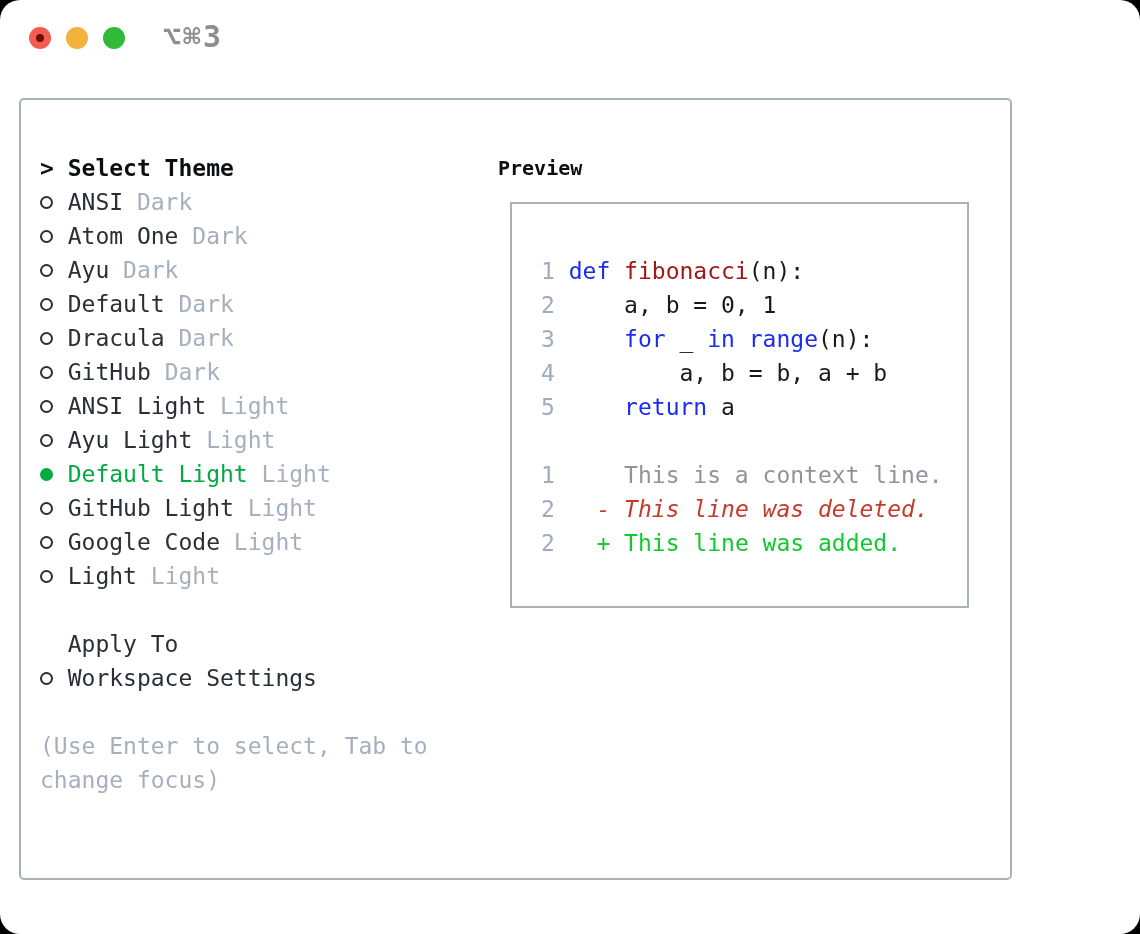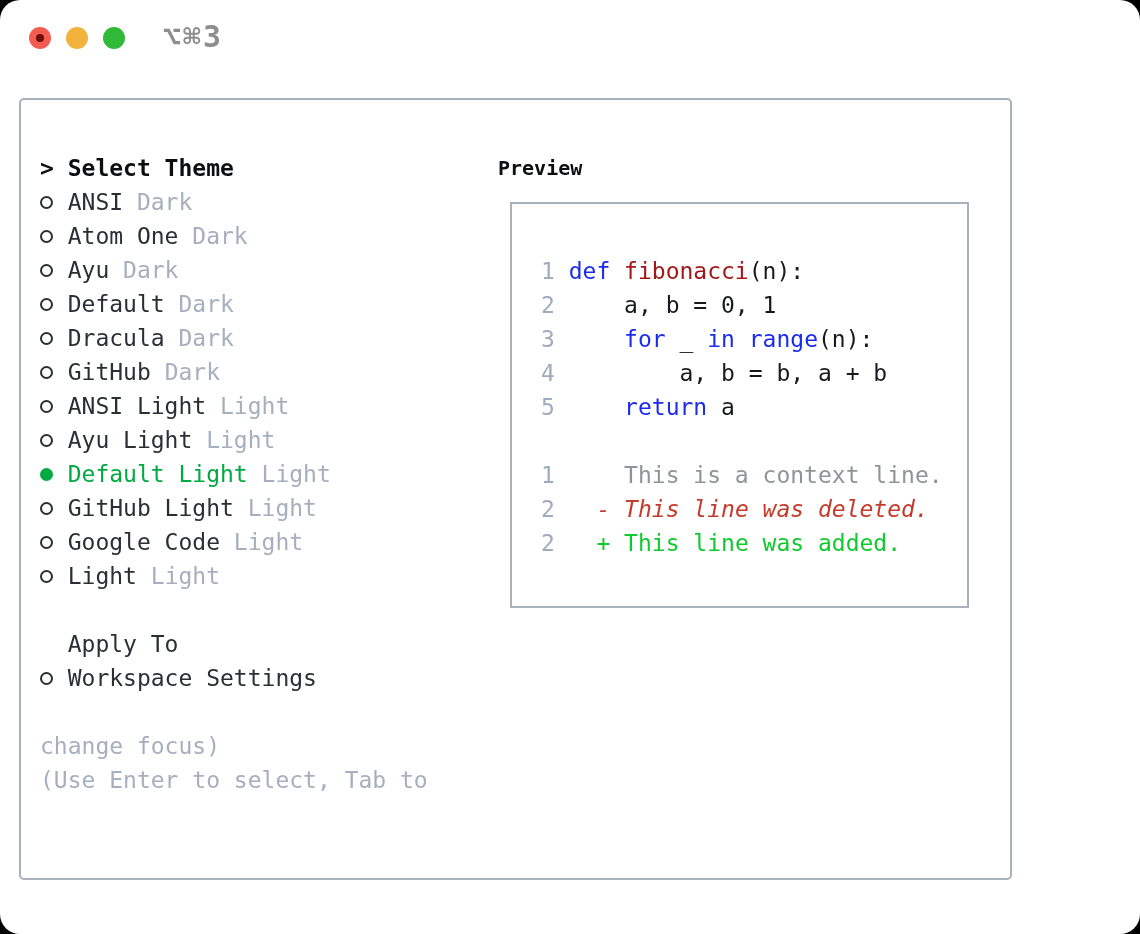--- a/index.html
+++ b/index.html
@@ -124,22 +124,22 @@
       <div class="row">
         <span class="marker"></span><span class="label">Apply To</span>
       </div>
 
       <div id="apply-list">
           <div class="row"><span class="marker"><span class="radio"></span></span><span class="label">Workspace Settings</span></div>
         </div>
 
       <div class="spacer"></div>
 
+      <div class="help">(Use Enter to select, Tab to</div>
       <div class="help">change focus)</div>
-      <div class="help">(Use Enter to select, Tab to</div>
     </div>
 
     <div class="preview-header">Preview</div>
     <div class="preview-box">
       <div class="code" id="code">
           <div class="code-line"><span class="seg-num">1 </span><span class="seg-keyword">def </span><span class="seg-function">fibonacci</span><span class="seg-plain">(n):</span></div>
           <div class="code-line"><span class="seg-num">2 </span><span class="seg-plain">    a, b = 0, 1</span></div>
           <div class="code-line"><span class="seg-num">3 </span><span class="seg-plain">    </span><span class="seg-keyword">for</span><span class="seg-plain"> _ </span><span class="seg-keyword">in</span><span class="seg-plain"> </span><span class="seg-keyword">range</span><span class="seg-plain">(n):</span></div>
           <div class="code-line"><span class="seg-num">4 </span><span class="seg-plain">        a, b = b, a + b</span></div>
           <div class="code-line"><span class="seg-num">5 </span><span class="seg-plain">    </span><span class="seg-keyword">return</span><span class="seg-plain"> a</span></div>

